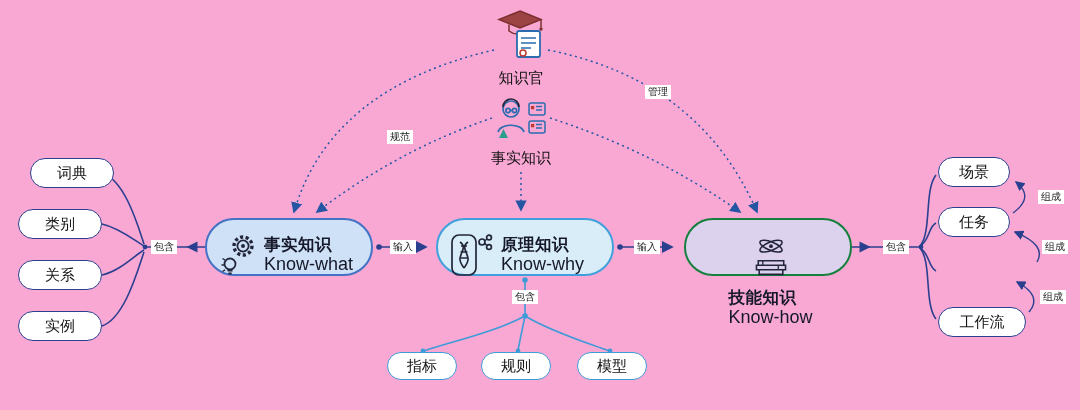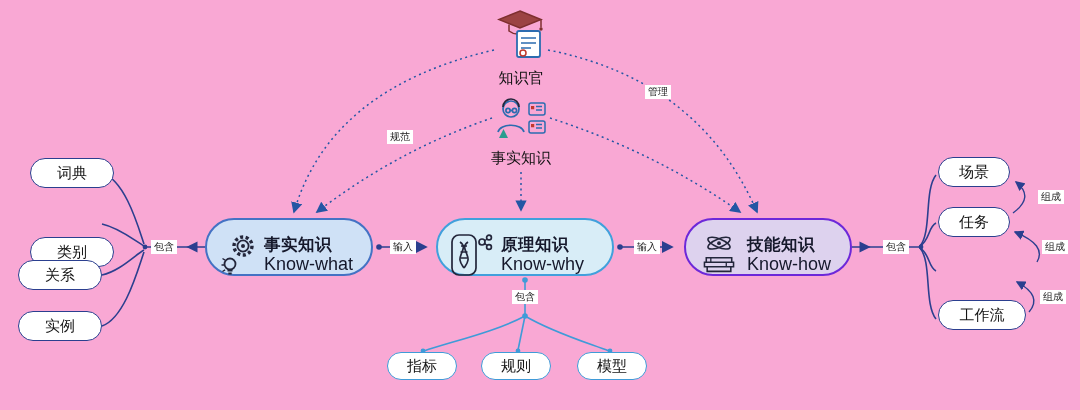--- a/index.html
+++ b/index.html
@@ -13,21 +13,21 @@
           font-size:15px; color:#141414; white-space:nowrap; }
   .pill.lblue { border-color:#3f9bd8; }
 
   .node { position:absolute; display:flex; align-items:center; gap:8px;
           height:58px; border-radius:30px; padding:16px 8px 0 13px; }
   .node .txt { display:flex; flex-direction:column; line-height:1.18; }
   .node .t { font-weight:bold; font-size:16.5px; color:#15182b; letter-spacing:0.5px; }
   .node .s { font-size:18px; color:#15182b; }
   .node.kw { background:#cfe1f6; border:2px solid #4472c4; }
   .node.ky { background:#d8edf7; border:2px solid #41a0dc; }
-  .node.kh { background:#ddd2ee; border:2px solid #6d28d9; }
+  .node.kh { background:#ddd2ee; border:2px solid #15803d;flex-direction:column; }
 
   .elabel { position:absolute; transform:translate(-50%,-50%); background:#fff;
             padding:0 3px; font-size:10px; color:#222; white-space:nowrap; }
   .rolelabel { position:absolute; transform:translate(-50%,-50%);
                font-size:15px; color:#111; white-space:nowrap; }
   .iconbox { position:absolute; }
   .node .icon { flex:0 0 auto; display:flex; }
 </style>
 </head>
 <body>
@@ -129,21 +129,21 @@
         <rect x="37" y="9" width="16" height="12" rx="2"></rect>
         <rect x="37" y="27" width="16" height="12" rx="2"></rect>
         <path d="M44 12.5 h6 M44 16 h6 M44 30.5 h6 M44 34 h6"></path>
       </g>
       <path d="M39 12 h3.2 v3.2 h-3.2 z M39 30 h3.2 v3.2 h-3.2 z" fill="#c0392b"></path>
     </svg>
   </div>
   <div class="rolelabel" style="left:521px;top:158px;">事实知识</div>
 
   <div class="pill" style="left:30px;top:158px;width:84px;height:30px;">词典</div>
-  <div class="pill" style="left:30px;top:209px;width:84px;height:30px;margin-top:28px;">类别</div>
+  <div class="pill" style="left:18px;top:209px;width:84px;height:30px;">类别</div>
   <div class="pill" style="left:18px;top:311px;width:84px;height:30px;">实例</div>
   <div class="pill" style="left:18px;top:260px;width:84px;height:30px;">关系</div>
 
   <div class="node kw" style="left:205px;top:218px;width:168px;">
     <span class="icon">
       <svg width="36" height="42" viewBox="0 0 36 42">
         <g fill="none" stroke="#23263b" stroke-width="1.8">
           <circle cx="23" cy="12" r="9" stroke-dasharray="3.1 2.5" stroke-width="3.4"></circle>
           <circle cx="23" cy="12" r="5.6"></circle>
           <circle cx="10" cy="30" r="5.5"></circle>
@@ -193,21 +193,21 @@
       </svg>
     </span>
     <span class="txt">
       <span class="t">技能知识</span>
       <span class="s">Know-how</span>
     </span>
   </div>
 
   <div class="pill" style="left:938px;top:207px;width:72px;height:30px;">任务</div>
   <div class="pill" style="left:938px;top:157px;width:72px;height:30px;">场景</div>
-  <div class="pill" style="left:938px;top:300px;width:88px;height:30px;">工作流</div>
+  <div class="pill" style="left:938px;top:307px;width:88px;height:30px;">工作流</div>
 
   <div class="pill lblue" style="left:387px;top:352px;width:70px;height:28px;">指标</div>
   <div class="pill lblue" style="left:481px;top:352px;width:70px;height:28px;">规则</div>
   <div class="pill lblue" style="left:577px;top:352px;width:70px;height:28px;">模型</div>
 
   <div class="elabel" style="left:164px;top:247px;">包含</div>
   <div class="elabel" style="left:403px;top:247px;">输入</div>
   <div class="elabel" style="left:647px;top:247px;">输入</div>
   <div class="elabel" style="left:896px;top:247px;">包含</div>
   <div class="elabel" style="left:400px;top:137px;">规范</div>

